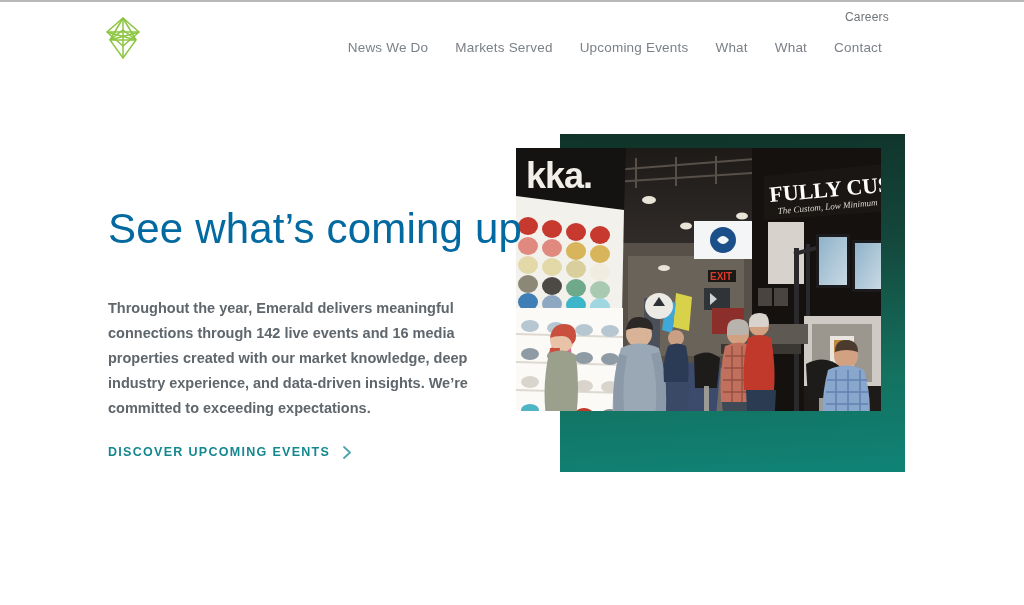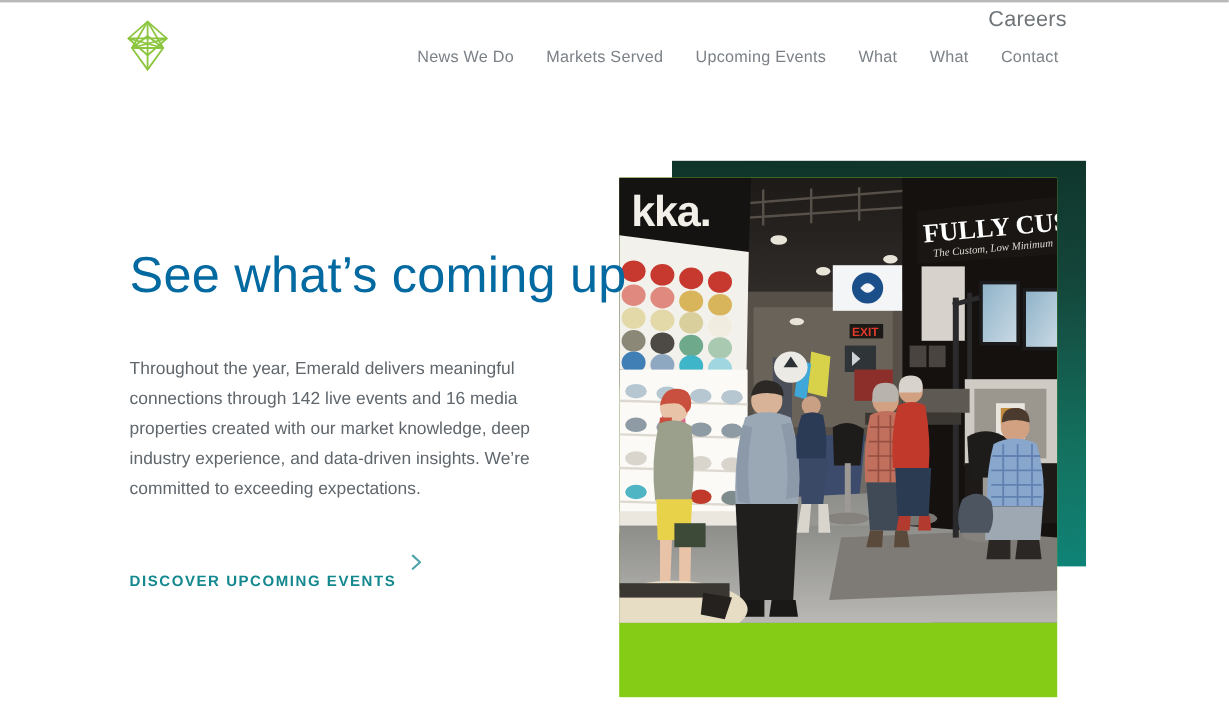--- a/index.html
+++ b/index.html
@@ -32,21 +32,21 @@
     font-family:"Liberation Sans", sans-serif;
   }
 
   
   .util-nav {
     position:absolute; right:118px; top:0;
     display:flex; align-items:stretch; height:29px;
   }
   .util-item {
     display:flex; align-items:center; padding:0 17px;
-    font-size:18px; color:#6e7478; letter-spacing:.2px;
+    font-size:12px; color:#6e7478; letter-spacing:.2px;
     text-decoration:none; cursor:pointer; white-space:nowrap;
   }
   .util-item.is-active {
     background:#195b52; color:#ffffff; padding:0 19px;
   }
 
   
   .main-nav {
     position:absolute; right:142px; top:38px;
     display:flex; align-items:center; gap:27px;
@@ -59,45 +59,45 @@
   
   .hero-copy { position:absolute; left:108px; top:205px; width:400px; }
 
   .hero-title {
     font-size:42px; font-weight:300; color:#0369a1;
     letter-spacing:.2px; line-height:1.12; white-space:nowrap;
   }
   .hero-text {
     margin-top:44px;
     font-size:14.5px; line-height:25px; color:#5f666c;
-    width:385px; font-weight:400;
+    width:385px; font-weight:700;
   }
   .hero-cta {
     margin-top:24px; display:inline-flex; align-items:center; gap:12px;
     text-decoration:none; cursor:pointer;
   }
   .hero-cta-label {
     font-size:12.5px; font-weight:700; letter-spacing:1.3px;
-    color:#14888f; white-space:nowrap;margin-top:32px;
+    color:#14888f; white-space:nowrap;
   }
   .chev { width:11px; height:13px; display:block; }
 
   
   .media { position:absolute; left:0; top:0; width:1024px; height:605px; }
 
   .media-panel {
     position:absolute; left:560px; top:134px;
     width:345px; height:338px;
     background:linear-gradient(177deg,#0f3329 0%,#14453a 32%,#14715f 72%,#0f8377 100%);
   }
 
   .media-photo {
     position:absolute; left:516px; top:148px;
-    width:365px; height:433px;
-    overflow:hidden; background:#84cc16;
+    width:365px; height:263px;
+    overflow:hidden; background:#fde047;
   }
   .media-photo svg { display:block; width:365px; height:371px; }
 </style>
 </head>
 <body>
 
 <div class="page">
 
   <div class="chrome-edge"></div>
 

